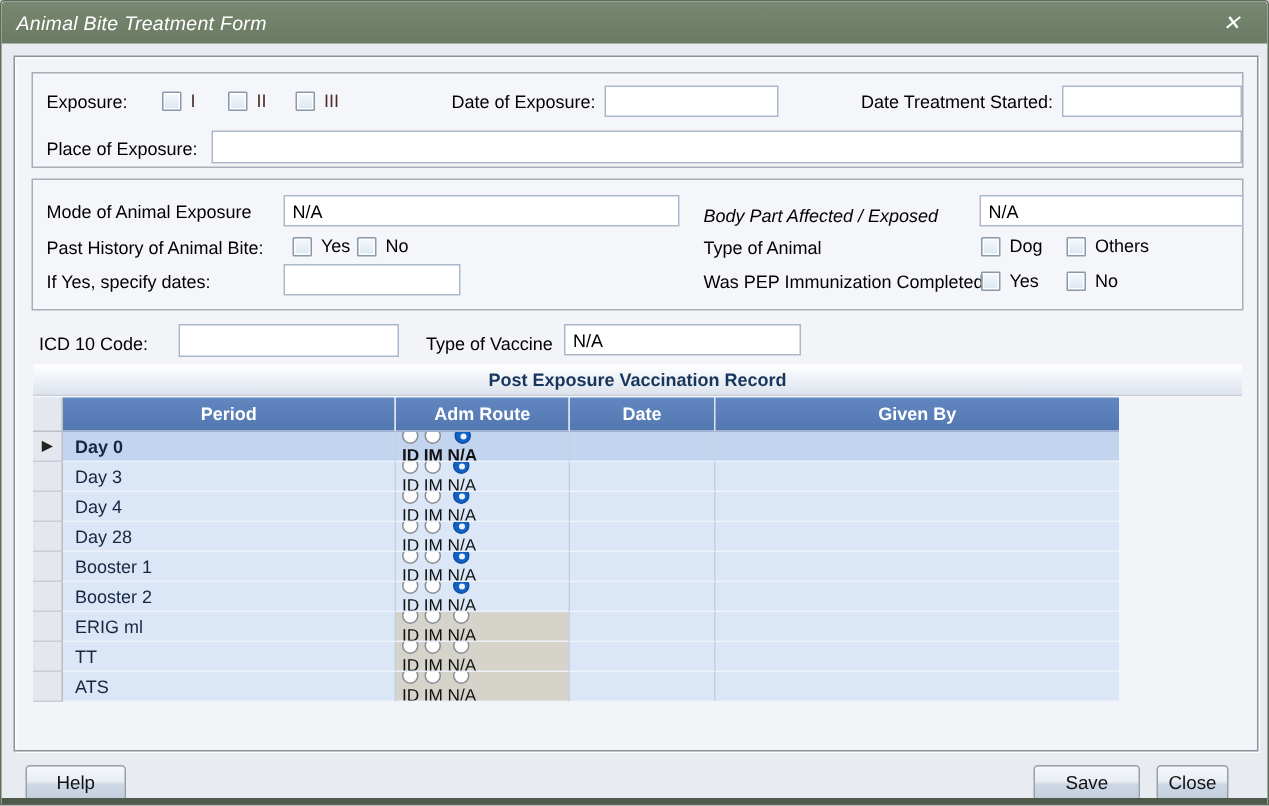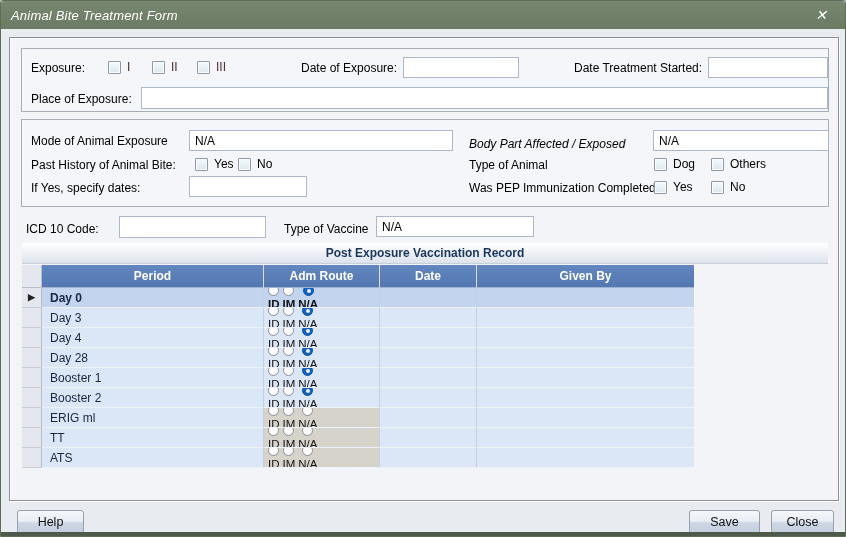--- a/index.html
+++ b/index.html
@@ -45,21 +45,21 @@
   .tin { position:absolute; height:22px; background:#fff; border:1px solid #abb8ca;
          font-family:"Liberation Sans", sans-serif; font-size:12px; padding:0 5px; outline:none; }
 
   
   .recbar { position:absolute; left:21px; top:242px; width:806px; height:21px;
             background:linear-gradient(#ffffff,#dde3ed); border-bottom:1px solid #c9cfd9;
             display:flex; align-items:center; justify-content:center; }
   .recbar span { font-weight:bold; color:#17365d; font-size:12px; }
 
   
-  .grid { position:absolute; left:21px; top:264px; width:672px; }
+  .grid { position:absolute; left:21px; top:264px; width:724px; }
   .grid-header { display:grid; grid-template-columns:20px 222px 116px 97px 1fr; height:23px; }
   .hcell { background:linear-gradient(#6286c0,#5277b1); color:#fff; font-weight:bold;
            display:flex; align-items:center; justify-content:center; font-size:12px;
            border-right:1px solid #d9e2ef; border-bottom:1px solid #9fb2cf; }
   .hcell:last-child { border-right:none; }
   .hsel { background:#e4e7ed; border-right:1px solid #b9bec7; border-bottom:1px solid #b9bec7; }
 
   .grid-row { display:grid; grid-template-columns:20px 222px 116px 97px 1fr; height:20px;
               background:#dbe6f6; }
   .grid-row[data-selected="true"] { background:#c2d4ee; font-weight:bold; }
@@ -393,16 +393,16 @@
           </span>
       </div>
       <div class="cell date"></div>
       <div class="cell given"></div>
     </div>
   </div>
 
   <div class="btn" style="left:16px; width:67px;">Help</div>
   <div class="btn focused" style="left:579px; width:107px;margin-top:47px;">Save and Preview</div>
   <div class="btn" style="left:688px; width:71px;">Save</div>
-  <div class="btn" style="left:770px; width:63px;">Close</div>
+  <div class="btn" style="left:770px; width:48px;">Close</div>
 
   <div class="bottom-edge"></div>
 </div>
 
 </body></html>

